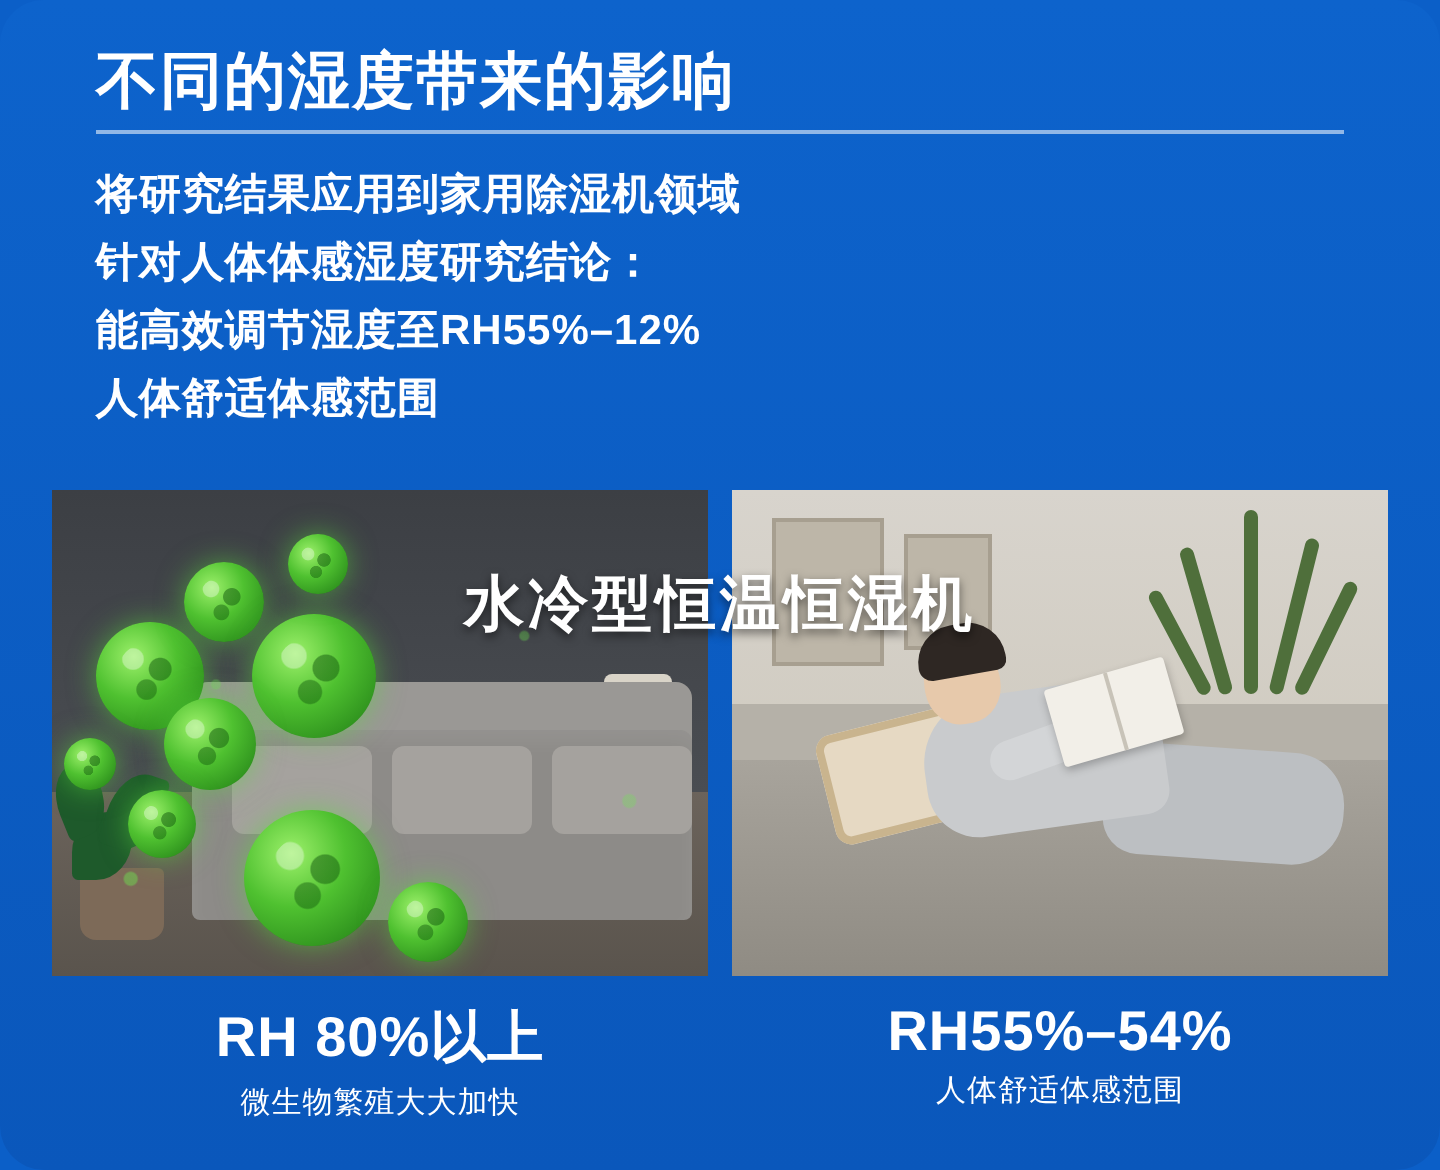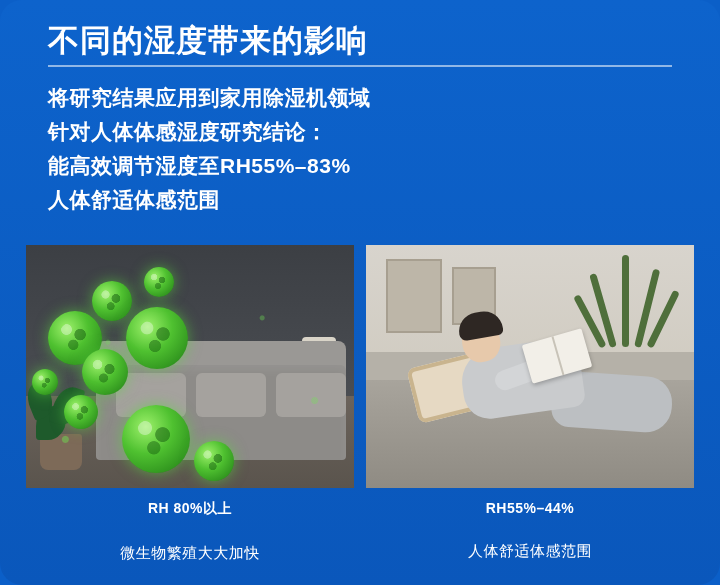--- a/index.html
+++ b/index.html
@@ -267,44 +267,44 @@
     width: 668px;
     display: flex;
     justify-content: space-between;
   }
   .caption {
     width: 328px;
     text-align: center;
     color: #ffffff;
   }
   .caption .big {
-    font-size: 14px;
+    font-size: 28px;
     font-weight: bold;
     letter-spacing: 0.5px;
-    margin-bottom: 26px;
+    margin-bottom: 4px;
     white-space: nowrap;
   }
   .caption .small {
     font-size: 15px;
     letter-spacing: 0.5px;
     white-space: nowrap;
   }
 </style>
 </head>
 <body>
 
 <div class="page">
 
   <h1 class="title">不同的湿度带来的影响</h1>
   <div class="title-underline"></div>
 
   <div class="lead">
     <div>将研究结果应用到家用除湿机领域</div>
     <div>针对人体体感湿度研究结论：</div>
-    <div>能高效调节湿度至RH55%–83%</div>
+    <div>能高效调节湿度至RH55%–12%</div>
     <div>人体舒适体感范围</div>
   </div>
 
   <div class="photos">
 
     <div class="photo">
       <div class="room-wall"></div>
       <div class="room-floor"></div>
       <div class="lamp"></div>
       <div class="lamp-stem"></div>
@@ -346,25 +346,26 @@
       <div class="body-legs"></div>
       <div class="body-torso"></div>
       <div class="arm"></div>
       <div class="head"></div>
       <div class="hair"></div>
       <div class="book"></div>
     </div>
 
   </div>
 
+  <div class="overlay-heading">水冷型恒温恒湿机</div>
 
   <div class="captions">
     <div class="caption">
       <div class="big">RH 80%以上</div>
       <div class="small">微生物繁殖大大加快</div>
     </div>
     <div class="caption">
-      <div class="big">RH55%–44%</div>
+      <div class="big">RH55%–54%</div>
       <div class="small">人体舒适体感范围</div>
     </div>
   </div>
 
 </div>
 
 </body></html>

